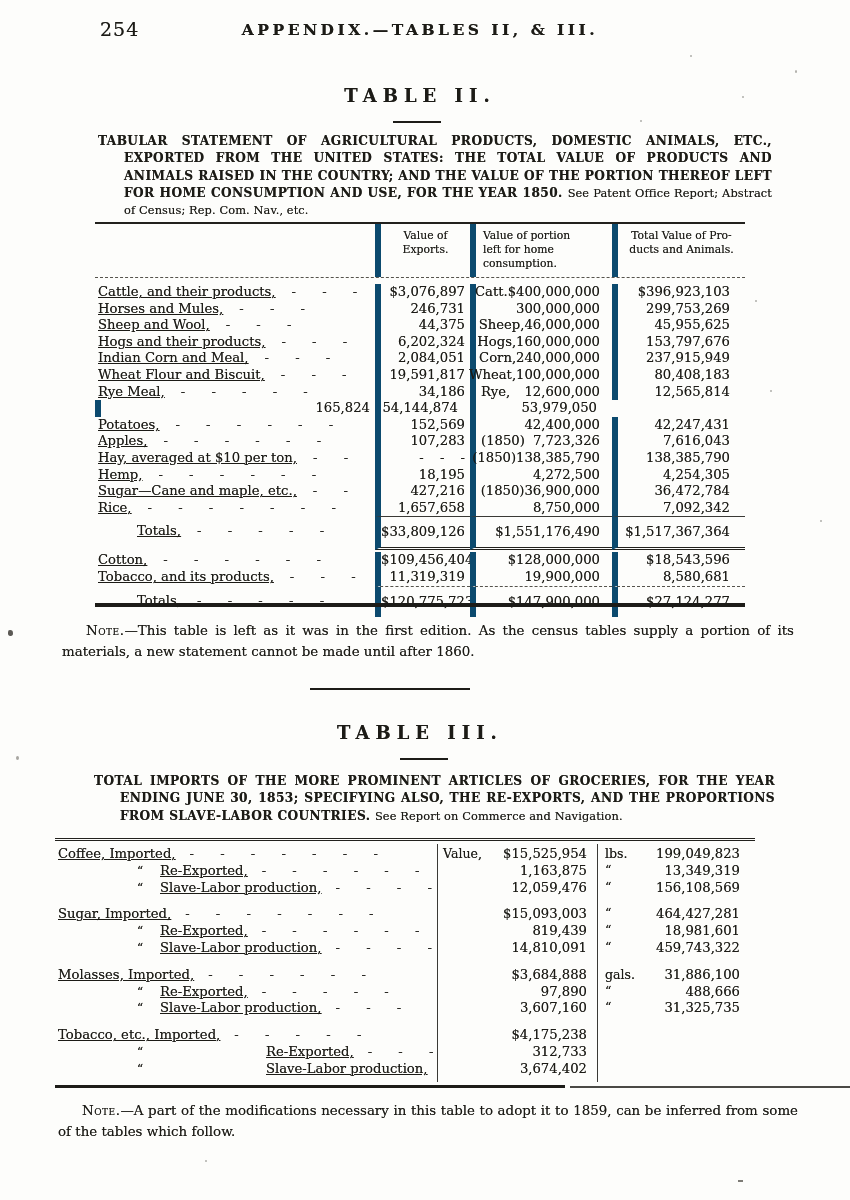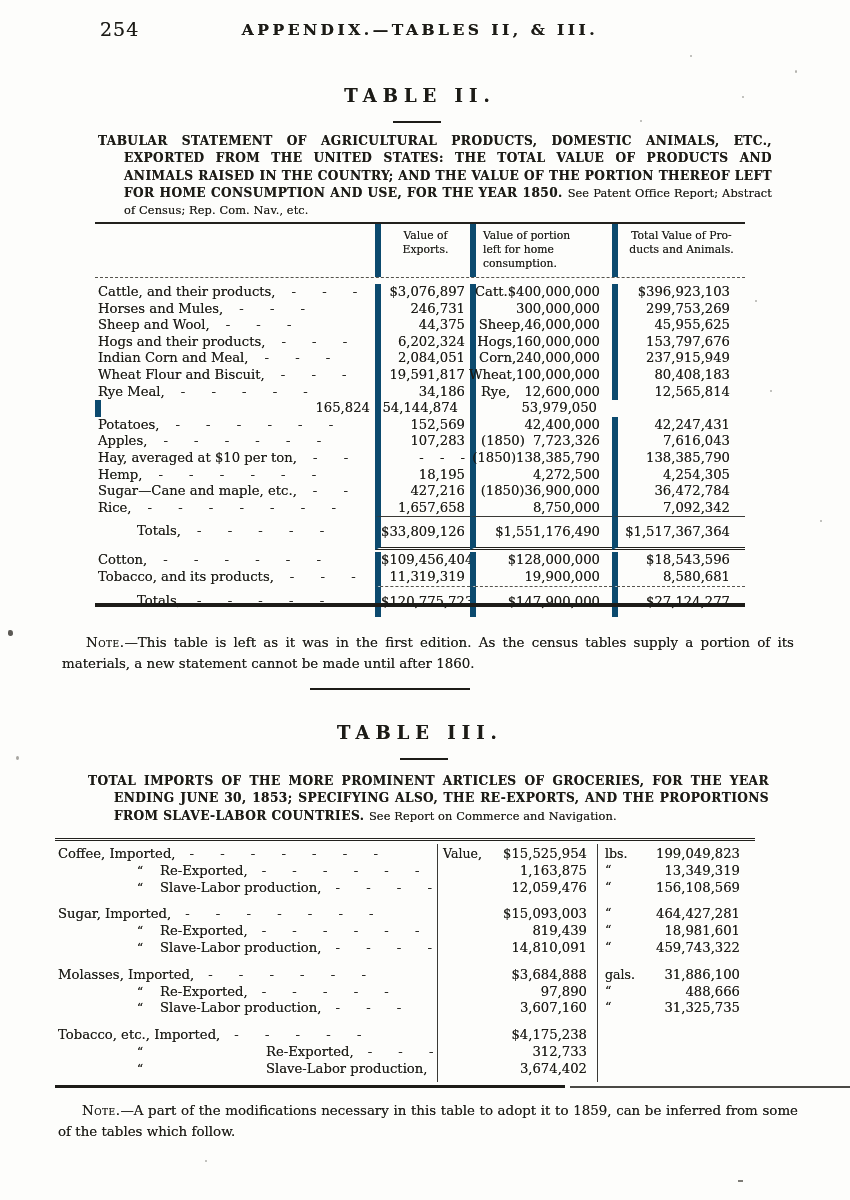--- a/index.html
+++ b/index.html
@@ -19,21 +19,21 @@
   .cap{font-size:12.2px;font-weight:bold;letter-spacing:0.4px;line-height:1.42;text-align:justify;padding-left:26px;text-indent:-26px;}
   .cap .src{font-weight:normal;font-size:11.4px;letter-spacing:0.1px;}
   
   .t2{left:95px;top:222px;width:650px;border-top:2px solid #22211d;}
   .t2g{display:grid;grid-template-columns:280px 95px 142px 133px;}
   .t2-head{border-bottom:1px dashed #55534c;}
   .th{font-size:10.8px;text-align:center;padding:5px 3px 6px;line-height:1.3;white-space:pre-line;}
   .bl{border-left:6px solid #0c4a6e;}
   .t2r{height:16.6px;font-size:13.2px;line-height:16.6px;white-space:nowrap;}
   .cl{display:flex;padding-left:3px;overflow:hidden;}
-  .lab{flex:0 0 auto;}
+  .lab{flex:0 0 auto;text-decoration:underline;}
   .dsh{margin-left:16px;word-spacing:22px;color:#2a2924;}
   .ce{text-align:right;padding-right:5px;}
   .dshv{word-spacing:12px;}
   .ct{display:flex;padding:0 12px 0 5px;justify-content:flex-end;}
   .pfx{flex:0 0 auto;}
   .amt{flex:1;text-align:right;}
   .ch{text-align:right;padding-right:15px;}
   .tr-tot{height:30px;line-height:30px;}
   .tr-tot .cl{padding-left:42px;}
   .bt{border-top:1px solid #3a3935;}
@@ -293,28 +293,28 @@
       <div class="ce bl btd">$120,775,723</div>
       <div class="ct bl btd">
         <span class="amt">$147,900,000</span>
       </div>
       <div class="ch bl btd">$27,124,277</div>
     </div>
 </div>
 
 <div class="abs rule" style="left:95px;top:603px;width:650px;height:4px;"></div>
 
-<div class="abs note" style="left:62px;top:620px;width:732px;margin-top:12px;"><span class="ncap">Note.</span><span>—This table is left as it was in the first edition.  As the census tables supply a portion of its materials, a new statement cannot be made until after 1860.</span></div>
+<div class="abs note" style="left:62px;top:620px;width:732px;"><span class="ncap">Note.</span><span>—This table is left as it was in the first edition.  As the census tables supply a portion of its materials, a new statement cannot be made until after 1860.</span></div>
 
 <div class="abs rule" style="left:310px;top:688px;width:160px;height:1.5px;"></div>
 
 <div class="abs sec-title" style="top:722px;">TABLE III.</div>
 <div class="abs rule" style="left:400px;top:758px;width:48px;height:2px;"></div>
 
-<div class="abs cap" style="left:88px;top:773px;width:655px;"><span>TOTAL IMPORTS OF THE MORE PROMINENT ARTICLES OF GROCERIES, FOR THE YEAR ENDING JUNE 30, 1853; SPECIFYING ALSO, THE RE-EXPORTS, AND THE PROPORTIONS FROM SLAVE-LABOR COUNTRIES. </span><span class="src">See Report on Commerce and Navigation.</span></div>
+<div class="abs cap" style="left:94px;top:773px;width:655px;"><span>TOTAL IMPORTS OF THE MORE PROMINENT ARTICLES OF GROCERIES, FOR THE YEAR ENDING JUNE 30, 1853; SPECIFYING ALSO, THE RE-EXPORTS, AND THE PROPORTIONS FROM SLAVE-LABOR COUNTRIES. </span><span class="src">See Report on Commerce and Navigation.</span></div>
 
 <div class="abs t3">
   <div class="vbar" style="left:382px;"></div>
   <div class="vbar" style="left:542px;"></div>
 
   <div class="grp g1">
     <div class="t3r">
         <div class="l3">
           <span class="lab">Coffee, Imported,</span>
           <span class="dsh3">- - - - - - -</span>

